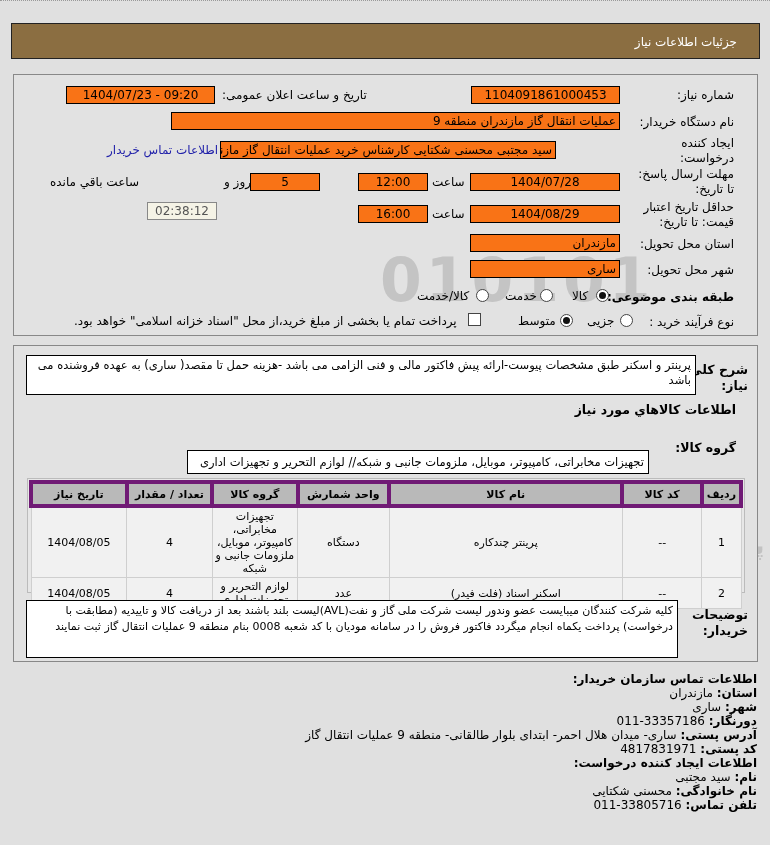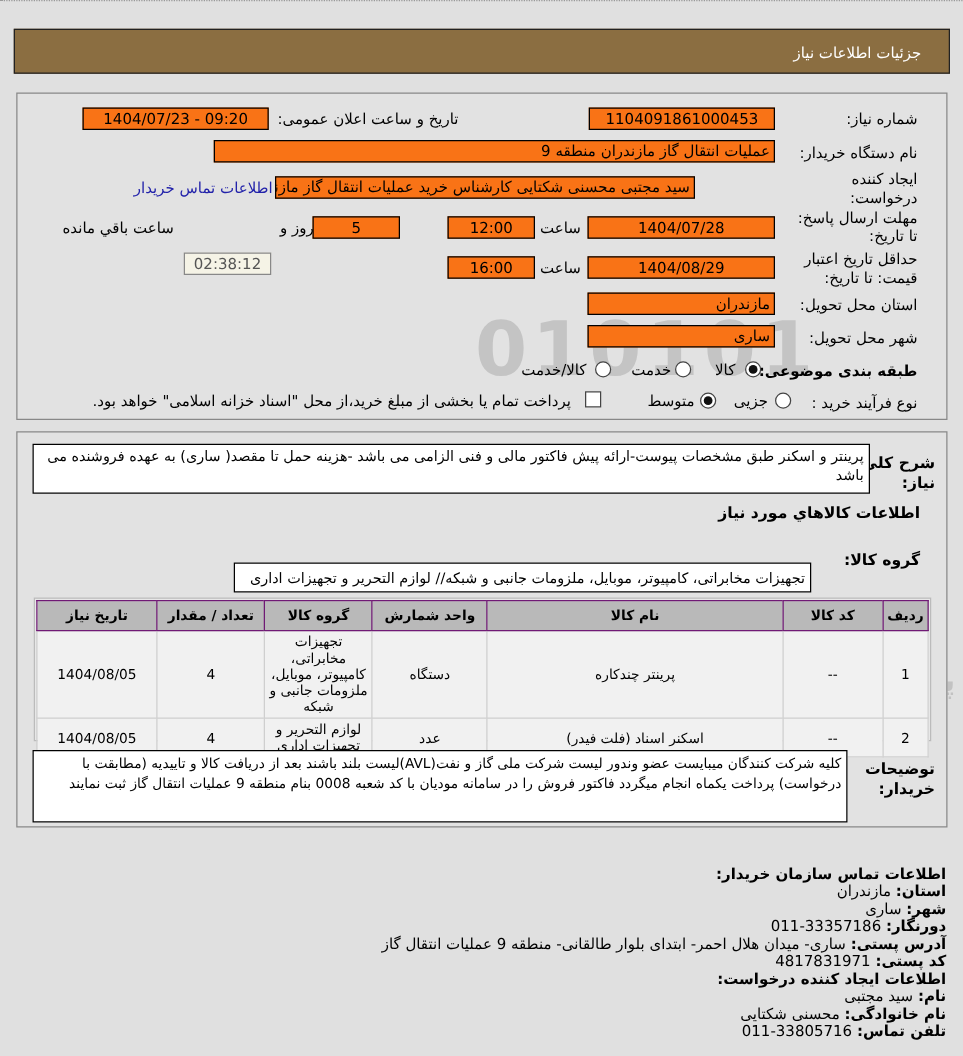--- a/index.html
+++ b/index.html
@@ -44,27 +44,27 @@
   .bold { font-weight: bold; }
   .desc-box {
     position: absolute; background: #fff; border: 1px solid #000;
     direction: rtl; text-align: right; padding: 2px 4px; font-size: 11.5px; line-height: 15px;
   }
   table.items {
     position: absolute; left: 29px; top: 480px; width: 714px; border-collapse: collapse;
     direction: rtl; font-size: 11px;
   }
   table.items th {
-    background: #b9b9b9; font-weight: bold; height: 24px; border: 1px solid #701a75; padding: 0 3px;
+    background: #b9b9b9; font-weight: bold; height: 24px; border: 4px solid #701a75; padding: 0 3px;
   }
   table.items td {
     background: #f1f1f1; border: 1px solid #cfcfcf; text-align: center; padding: 2px 3px; line-height: 13px;
   }
   .table-frame { position: absolute; left: 27px; top: 478px; width: 718px; height: 115px; border: 1px solid #bbb; background: #e7e7e7; }
-  .contact { position: absolute; right: 13px; top: 692px; direction: rtl; text-align: right; font-size: 12px; line-height: 14px; }
+  .contact { position: absolute; right: 13px; top: 672px; direction: rtl; text-align: right; font-size: 12px; line-height: 14px; }
   .contact div { white-space: nowrap; }
   .watermark { position: absolute; pointer-events: none; color: rgba(120,120,120,0.28); font-weight: bold; }
 </style>
 </head>
 <body>
 
 <div class="topline"></div>
 <div class="header-bar">
   <span>جزئیات اطلاعات نیاز</span>
 </div>

